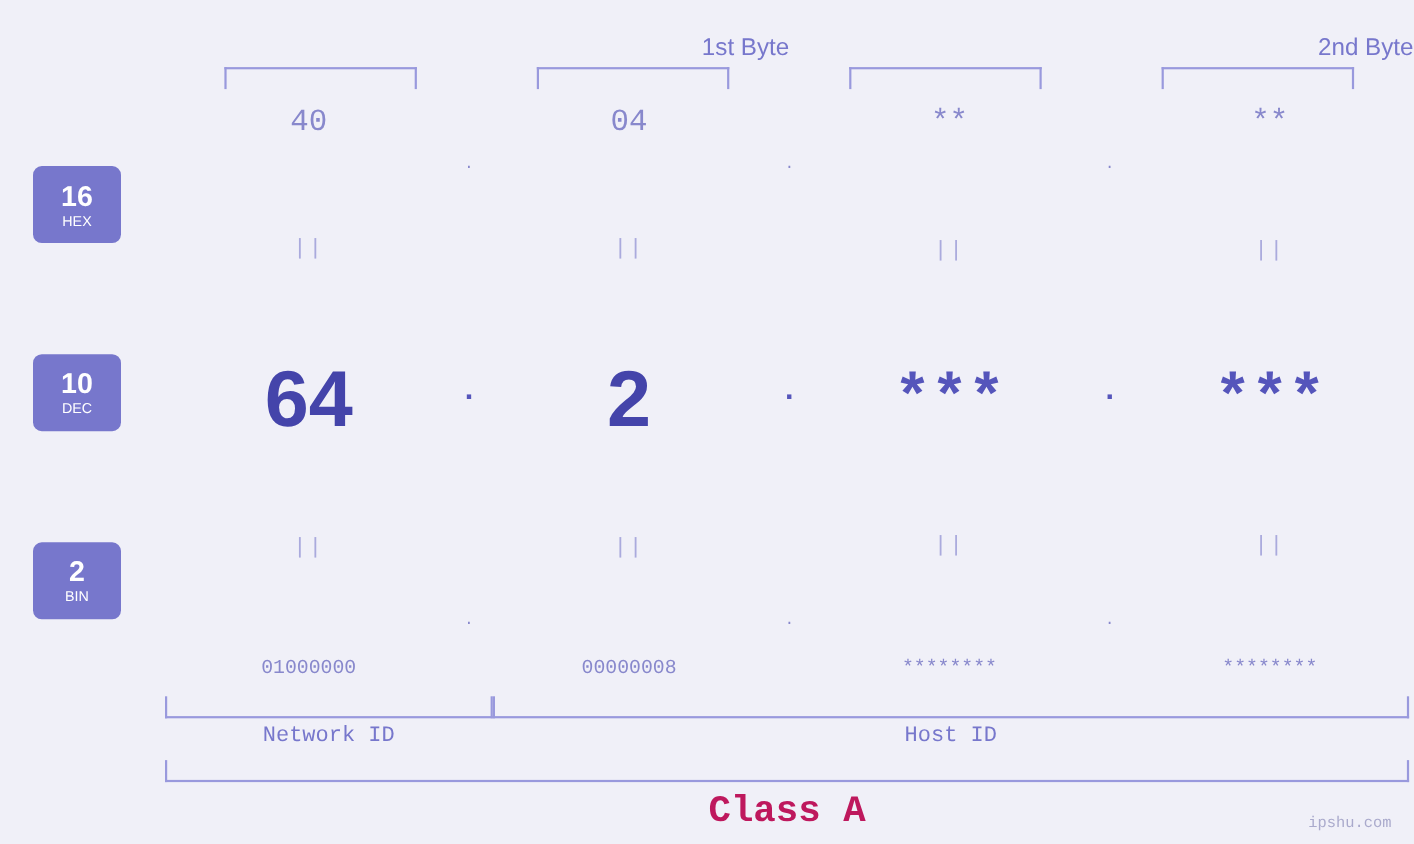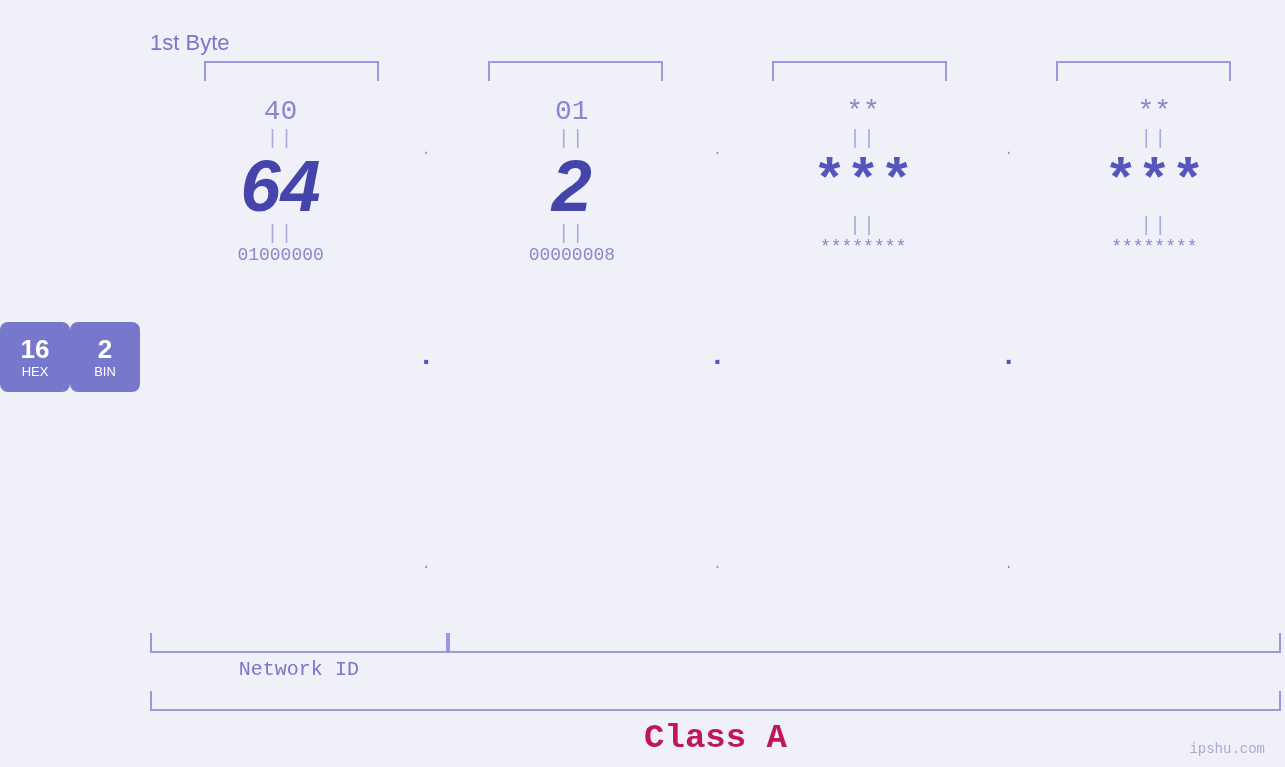--- a/index.html
+++ b/index.html
@@ -26,21 +26,21 @@
     .byte-headers {
       display: flex;
       width: 100%;
       padding-left: 150px;
       margin-top: 30px;
       margin-bottom: 0px;
     }
 
     .byte-col {
       flex: 1;
-      text-align: left;
+      text-align: right;
       color: #7777cc;
       font-size: 22px;
       font-family: Arial, sans-serif;
       font-weight: normal;
     }
 
     
     .bracket-row {
       display: flex;
       width: 100%;
@@ -62,21 +62,21 @@
       border-top: 2px solid #9999dd;
       border-right: 2px solid #9999dd;
     }
 
     .left-labels {
       position: absolute;
       left: 0;
       width: 140px;
       height: 100%;
       display: flex;
-      flex-direction: row;
+      flex-direction: column;
       justify-content: space-around;
       align-items: center;
       padding: 20px 0;
     }
 
     .base-badge {
       background-color: #7777cc;
       color: white;
       border-radius: 8px;
       width: 80px;
@@ -98,21 +98,21 @@
       font-size: 13px;
       font-weight: normal;
       margin-top: 2px;
     }
 
     .byte-section {
       flex: 1;
       display: flex;
       flex-direction: column;
       align-items: center;
-      justify-content: flex-start;
+      justify-content: space-between;
       padding: 15px 0;
     }
 
     .separator {
       display: flex;
       flex-direction: column;
       align-items: center;
       justify-content: space-around;
       padding: 15px 0;
       width: 30px;
@@ -143,21 +143,20 @@
       font-size: 20px;
       letter-spacing: 2px;
     }
 
     .val-dec {
       color: #4444aa;
       font-size: 72px;
       font-family: Arial, sans-serif;
       font-weight: bold;
       line-height: 1;
-      font-style: italic;
     }
 
     .val-bin {
       color: #8888cc;
       font-size: 18px;
       font-family: 'Courier New', Courier, monospace;
     }
 
     .val-asterisk-hex {
       color: #8888cc;
@@ -187,20 +186,21 @@
       font-family: Liberation Mono, monospace;
     }
   </style>
 </head>
 <body>
 
 <div class="main-container">
 
   <div class="byte-headers">
     <div class="byte-col">1st Byte</div>
+    <div class="byte-col">2nd Byte</div>
   </div>
 
   <div class="bracket-row">
     <div class="bracket-col">
       <div class="bracket"></div>
     </div>
     <div class="bracket-col">
       <div class="bracket"></div>
     </div>
     <div class="bracket-col">
@@ -212,20 +212,24 @@
   </div>
 
   <div style="display:flex; width:100%; flex:1; position:relative; padding-left:150px;">
 
     <div class="left-labels">
       <div class="base-badge">
         <span class="base-number">16</span>
         <span class="base-label">HEX</span>
       </div>
       <div class="base-badge">
+        <span class="base-number">10</span>
+        <span class="base-label">DEC</span>
+      </div>
+      <div class="base-badge">
         <span class="base-number">2</span>
         <span class="base-label">BIN</span>
       </div>
     </div>
 
     <div style="display:flex; flex:1; align-items:stretch;">
 
       <div class="byte-section">
         <span class="val-hex">40</span>
         <span class="equals-sym">||</span>
@@ -236,21 +240,21 @@
 
       <div class="separator">
         <span class="dot-small">.</span>
         <span style="color:#aaaadd;font-size:12px;"> </span>
         <span class="dot-large">.</span>
         <span style="color:#aaaadd;font-size:12px;"> </span>
         <span class="dot-small">.</span>
       </div>
 
       <div class="byte-section">
-        <span class="val-hex">01</span>
+        <span class="val-hex">04</span>
         <span class="equals-sym">||</span>
         <span class="val-dec">2</span>
         <span class="equals-sym">||</span>
         <span class="val-bin">00000008</span>
       </div>
 
       <div class="separator">
         <span class="dot-small">.</span>
         <span style="color:#aaaadd;font-size:12px;"> </span>
         <span class="dot-large">.</span>
@@ -287,20 +291,21 @@
 
   <div style="width:100%; padding-left:150px; padding-right:4px;">
 
     <div style="display:flex; width:100%;">
       <div style="width:calc(25% + 15px); height:20px; border-left:2px solid #9999dd; border-bottom:2px solid #9999dd; border-right:2px solid #9999dd;"></div>
       <div style="flex:1; height:20px; border-left:2px solid #9999dd; border-bottom:2px solid #9999dd; border-right:2px solid #9999dd;"></div>
     </div>
 
     <div style="display:flex; width:100%;">
       <div style="width:calc(25% + 15px); text-align:center; color:#7777cc; font-size:20px; font-family:'Courier New',Courier,monospace; padding:5px 0;">Network ID</div>
+      <div style="flex:1; text-align:center; color:#7777cc; font-size:20px; font-family:'Courier New',Courier,monospace; padding:5px 0;">Host ID</div>
     </div>
 
     <div style="width:100%; height:20px; border-left:2px solid #9999dd; border-bottom:2px solid #9999dd; border-right:2px solid #9999dd; margin-top:5px;"></div>
 
     <div style="text-align:center; color:#be185d; font-size:34px; font-family:'Courier New',Courier,monospace; font-weight:bold; padding:8px 0 10px 0;">Class A</div>
 
   </div>
 
   <div class="watermark">ipshu.com</div>
 

